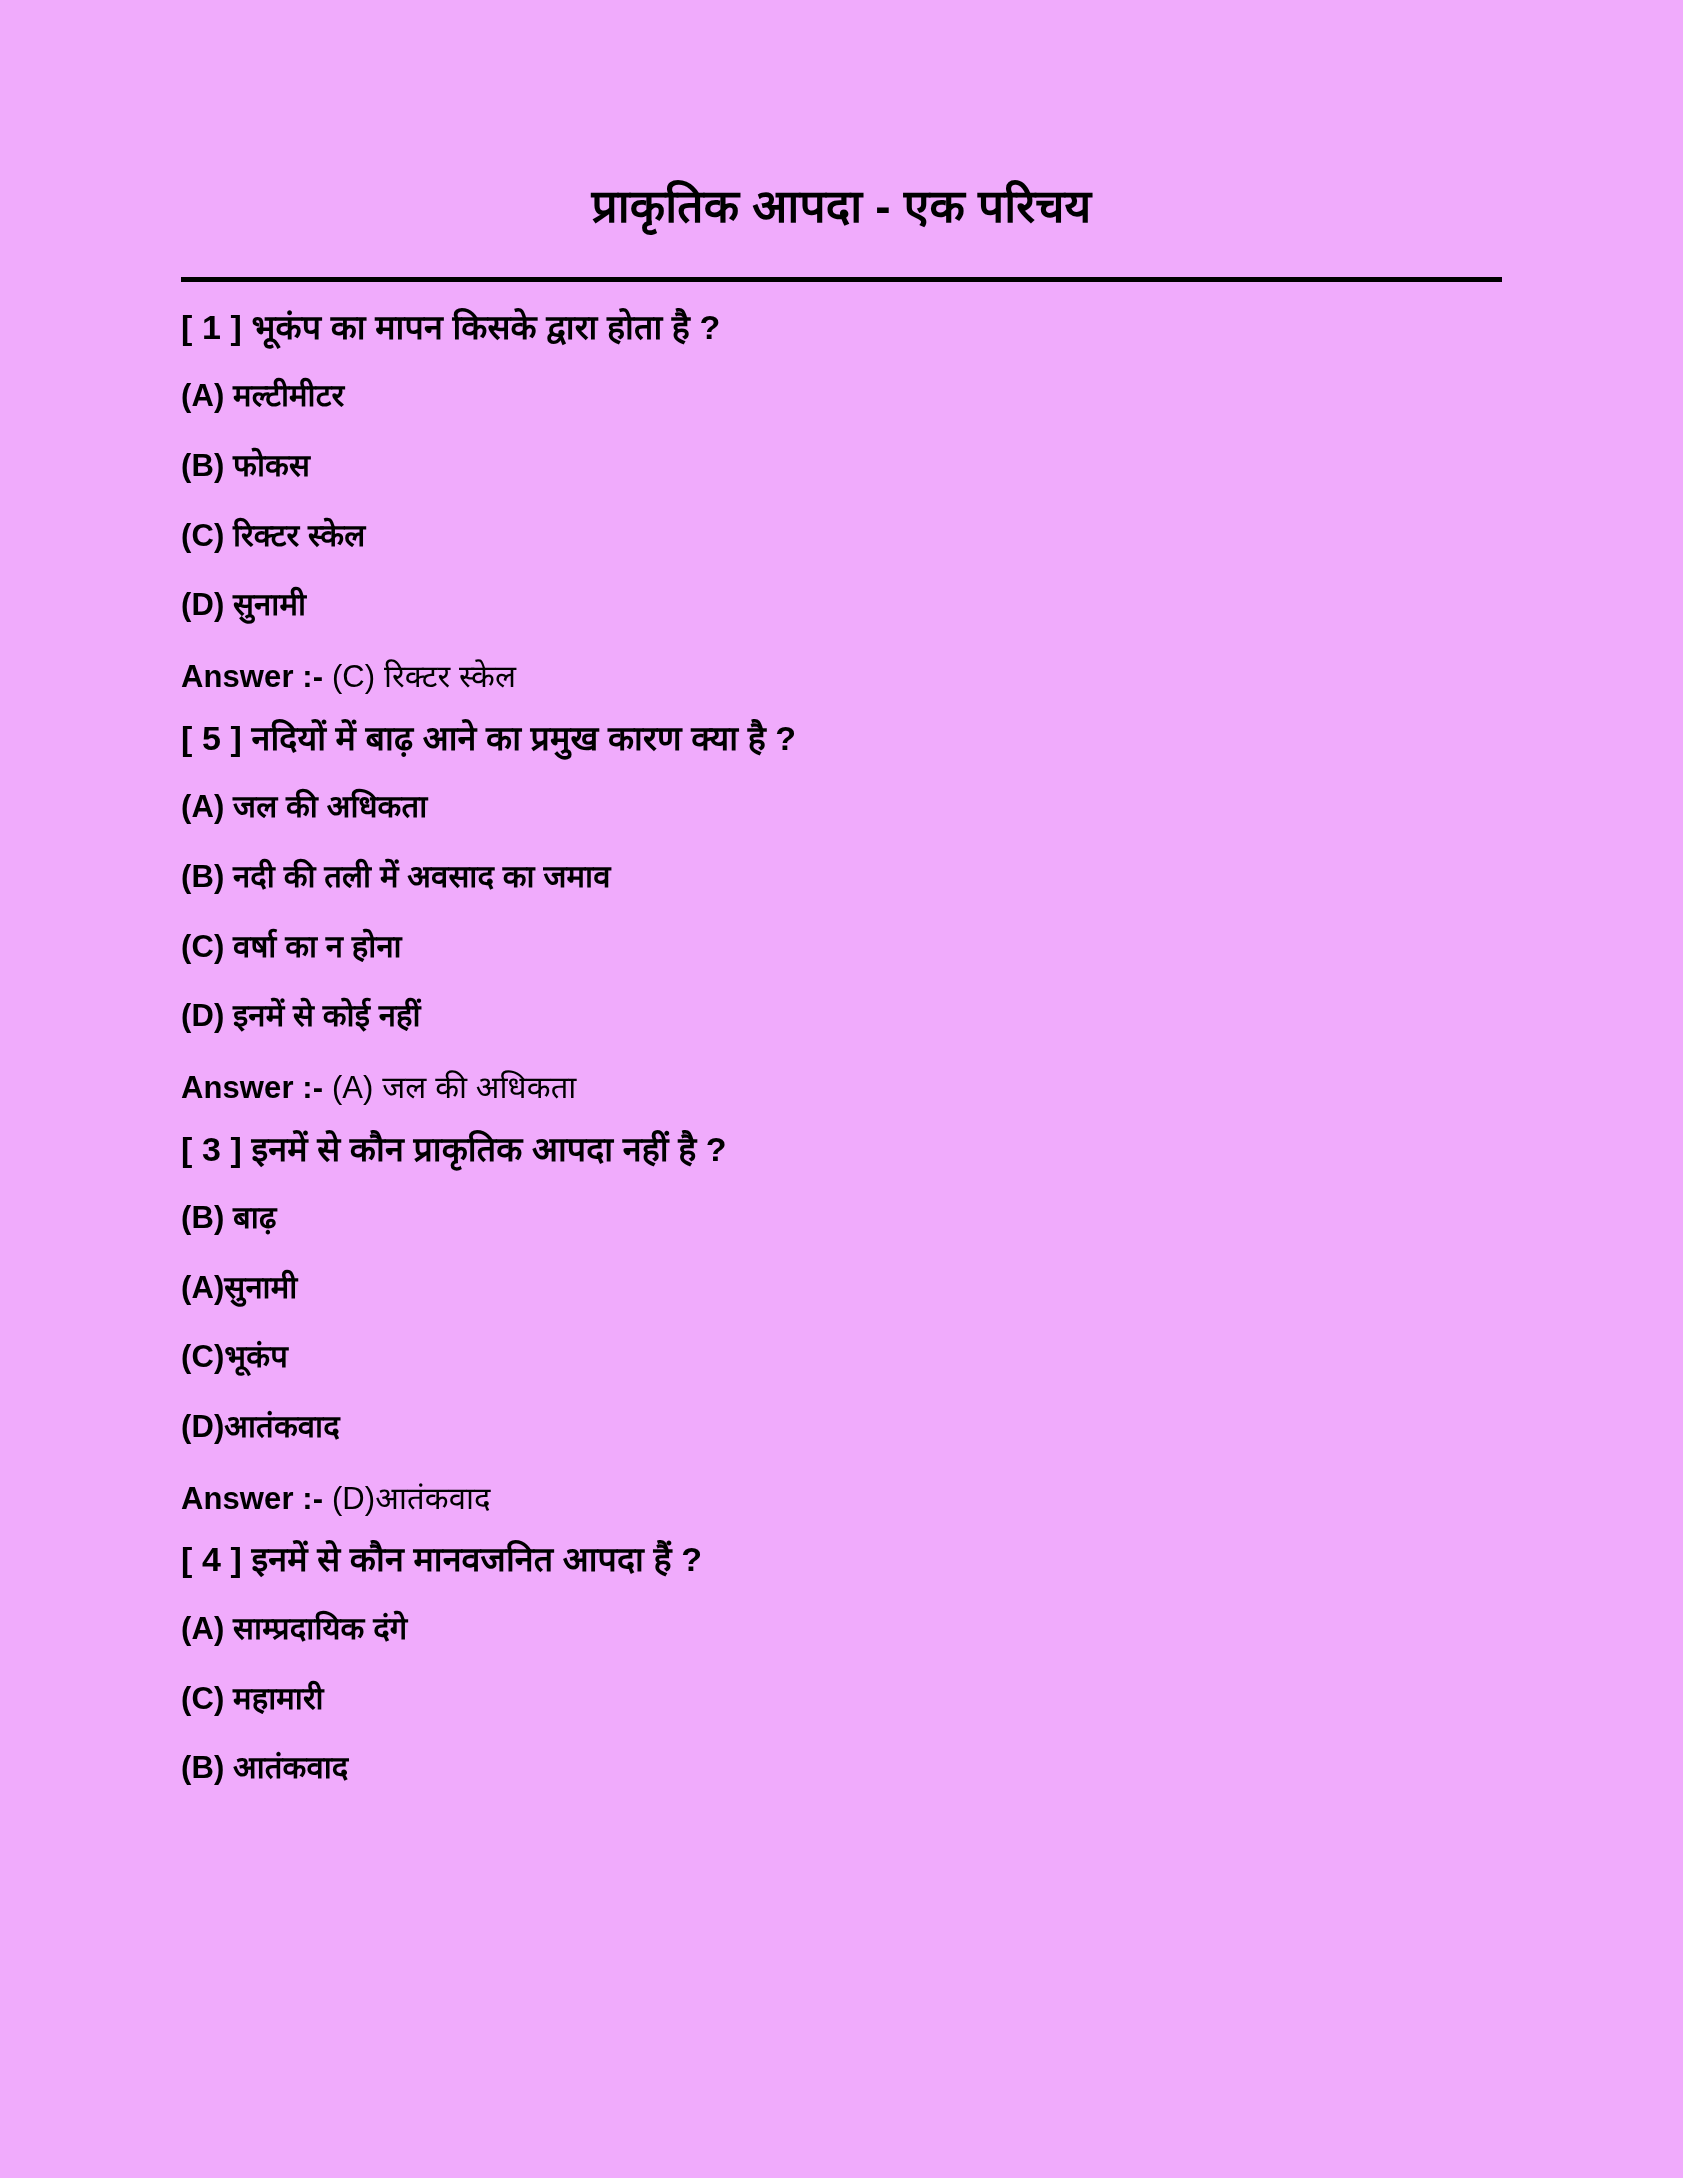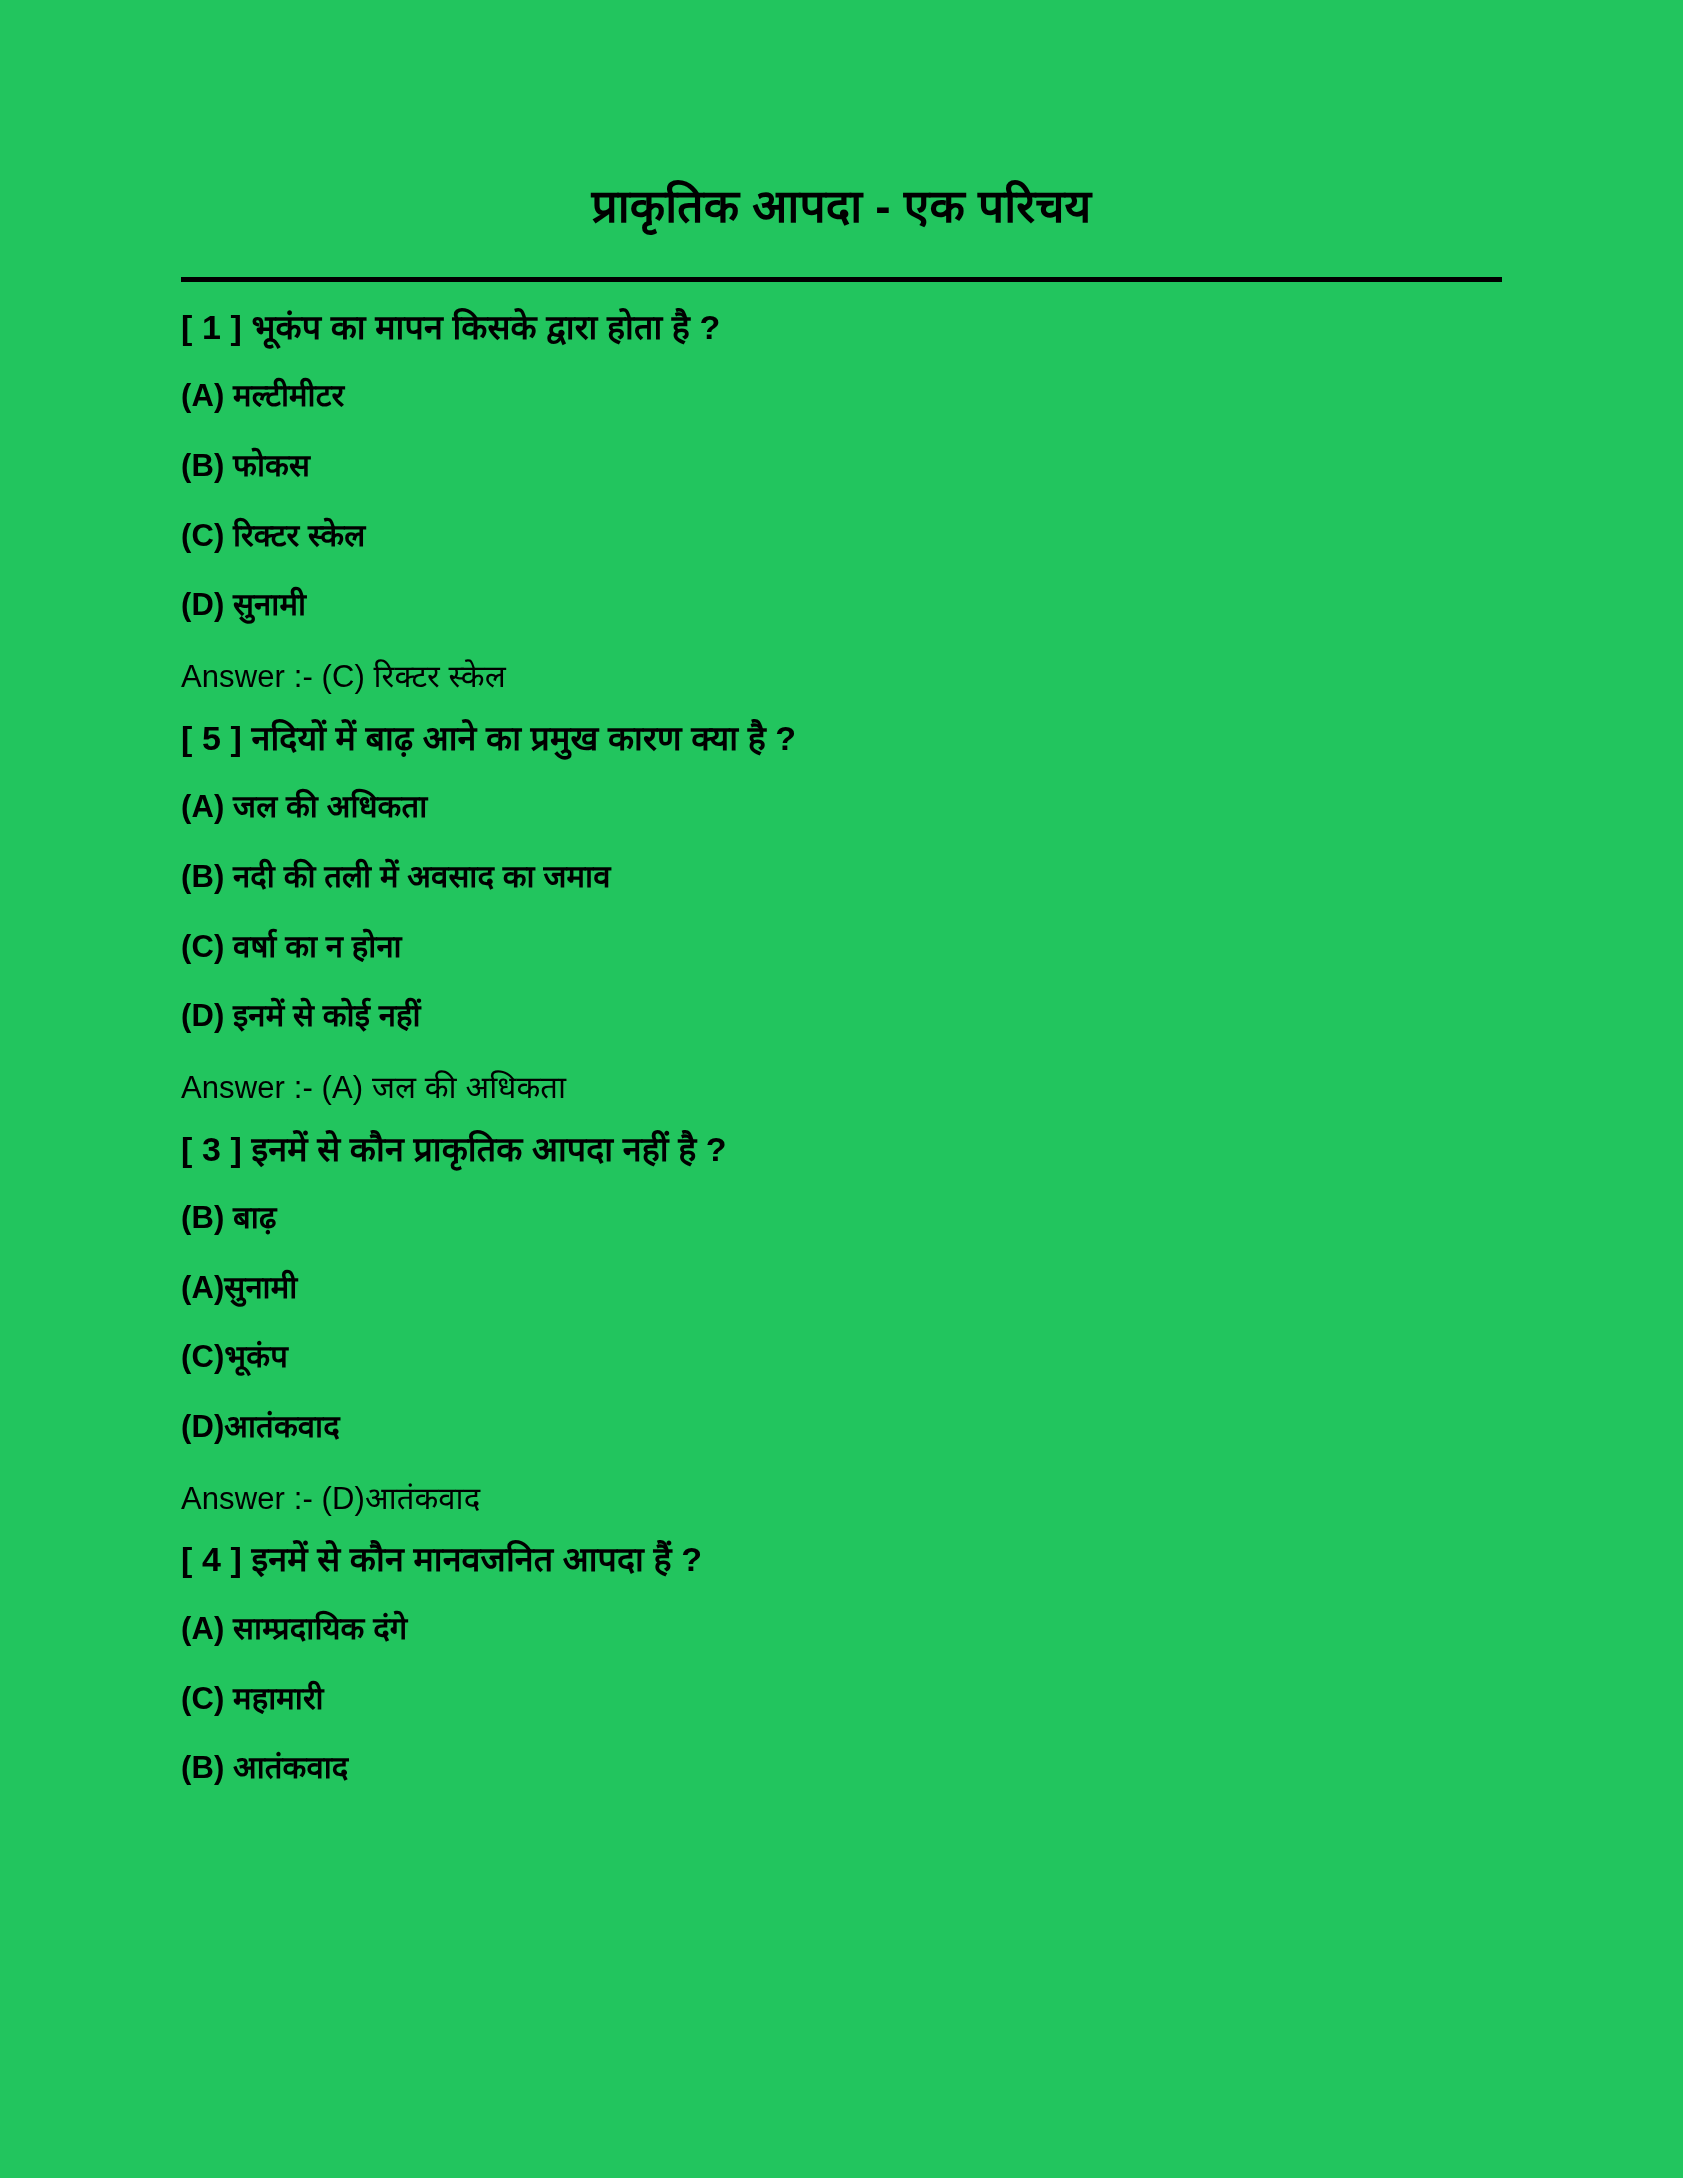--- a/index.html
+++ b/index.html
@@ -12,21 +12,21 @@
     width: 1683px;
     height: 2178px;
     font-family: "Liberation Sans", "DejaVu Sans", sans-serif;
     color: #000000;
     -webkit-font-smoothing: antialiased;
   }
   .page {
     position: relative;
     width: 1683px;
     height: 2178px;
-    background: #22c55e;
+    background: #f0abfc;
     box-sizing: border-box;
     padding: 0;
     overflow: hidden;
   }
   .doc-title {
     margin: 0;
     padding-top: 180px;
     text-align: center;
     font-size: 46px;
     font-weight: 700;
@@ -67,21 +67,21 @@
   }
   .answer {
     font-size: 31px;
     font-weight: 400;
     line-height: 1.28;
     margin: 0;
     padding: 18px 0 10px 0;
     letter-spacing: 0.1px;
   }
   .answer .answer-label {
-    font-weight: 400;
+    font-weight: 700;
     margin-top: 33px;
   }
   .answer .answer-value {
     font-weight: 400;
   }
 </style>
 </head>
 <body>
 
 <div class="page">

